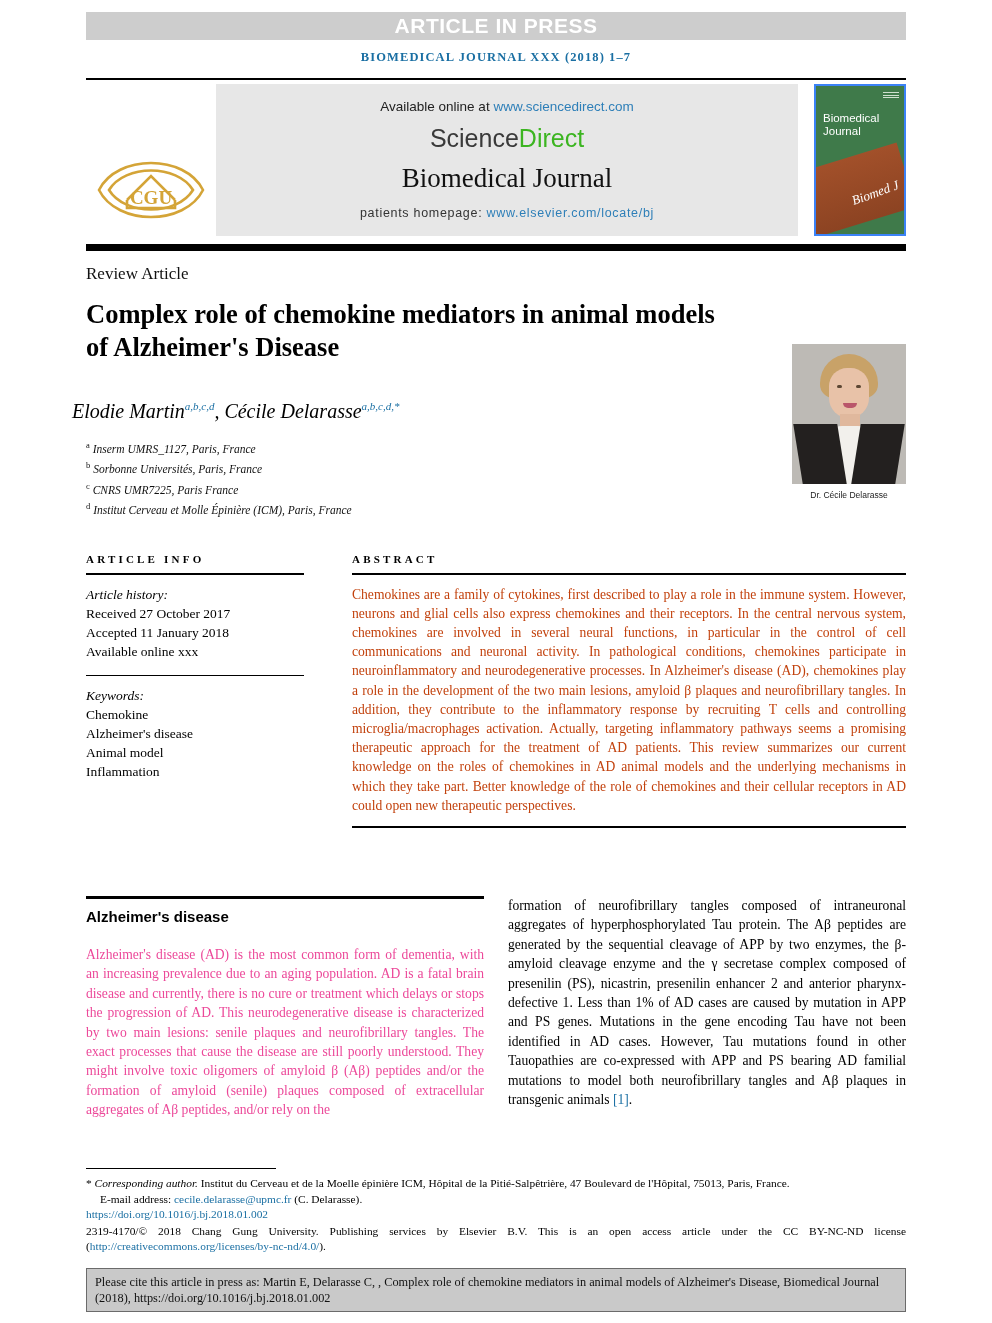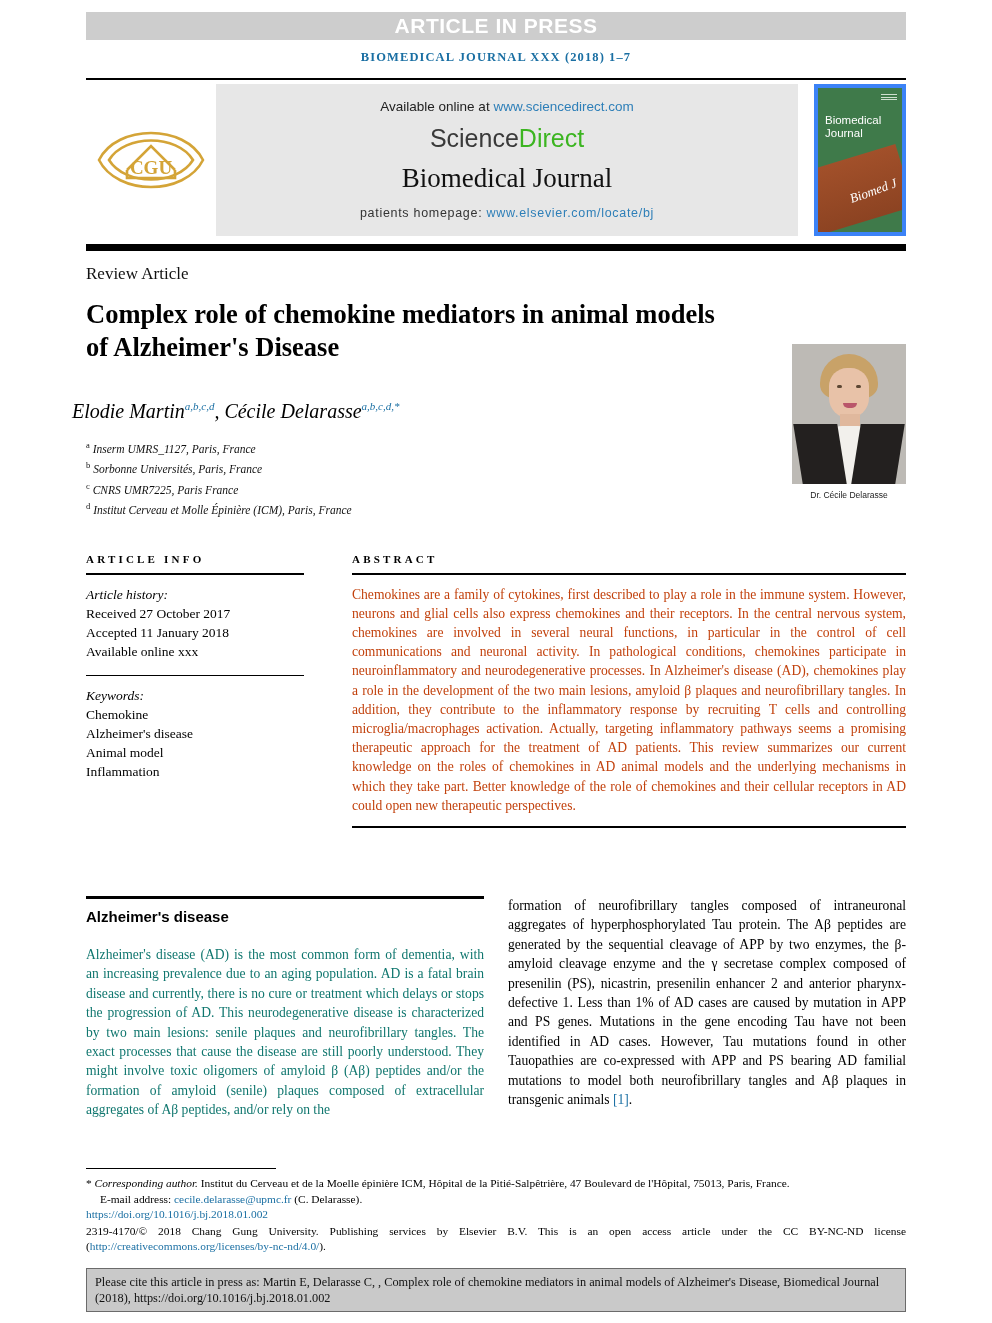--- a/index.html
+++ b/index.html
@@ -71,21 +71,21 @@
     left: 86px;
     top: 84px;
     width: 820px;
     height: 152px;
     display: flex;
     align-items: stretch;
   }
   .cgu-logo {
     width: 130px;
     display: flex;
-    align-items: center;
+    align-items: flex-end;
     justify-content: center;
     flex: none;
   }
   .sd-box {
     flex: 1;
     background: #e7e7e7;
     display: flex;
     flex-direction: column;
     align-items: center;
     justify-content: center;
@@ -118,21 +118,21 @@
     font-size: 12.5px;
     color: #333;
     letter-spacing: 0.7px;
   }
   .cover-thumb {
     width: 92px;
     flex: none;
     margin-left: 16px;
     position: relative;
     overflow: hidden;
-    border: 4px solid #3b82f6;
+    border: 2px solid #3b82f6;
     box-sizing: border-box;
   }
   .cover-green {
     position: absolute; left:0; top:0; width:100%; height:100%;
     background: #3f7a4a;
   }
   .cover-brown {
     position:absolute; left:-10%; bottom:-4%; width:130%; height:45%;
     background: linear-gradient(180deg,#a2502a 0%, #8c4322 100%);
     transform: rotate(-17deg);
@@ -325,21 +325,21 @@
   }
   .col-left {
     position: absolute;
     left: 86px;
     top: 945px;
     width: 398px;
     font-family: "Liberation Serif", serif;
     font-size: 13.6px;
     line-height: 19.4px;
     text-align: justify;
-    color: #0f766e;
+    color: #ec4899;
   }
   .col-right {
     position: absolute;
     left: 508px;
     top: 896px;
     width: 398px;
     font-family: "Liberation Serif", serif;
     font-size: 13.6px;
     line-height: 19.4px;
     text-align: justify;

